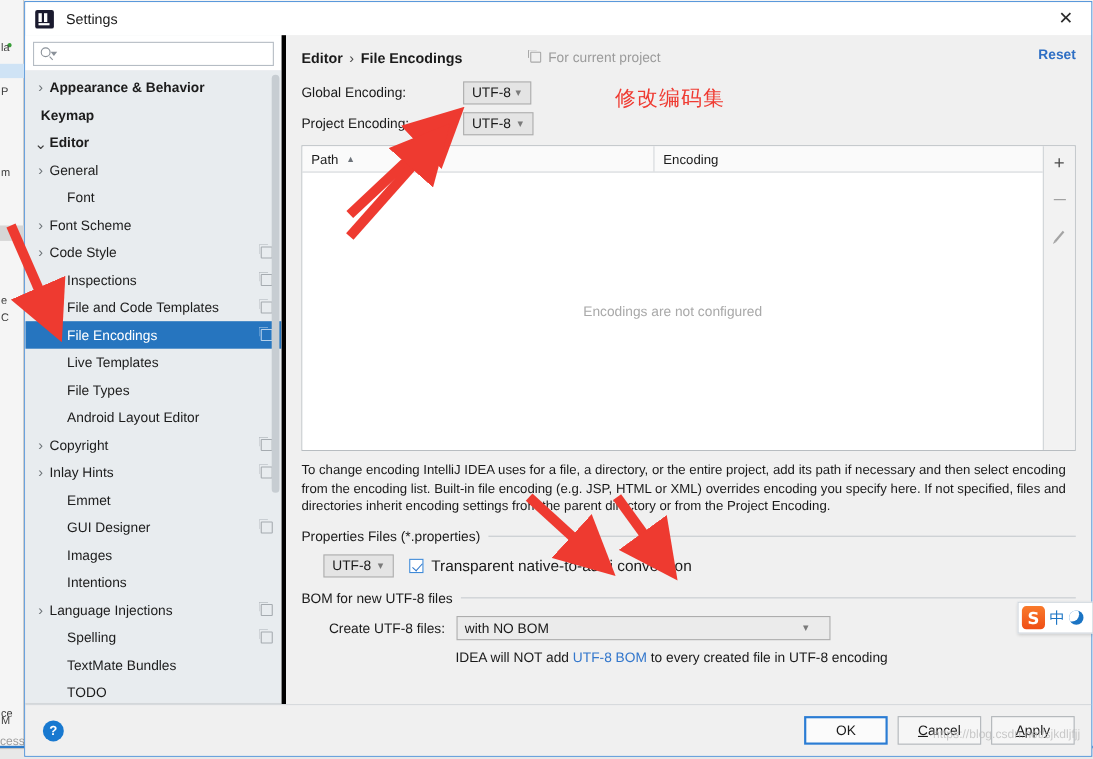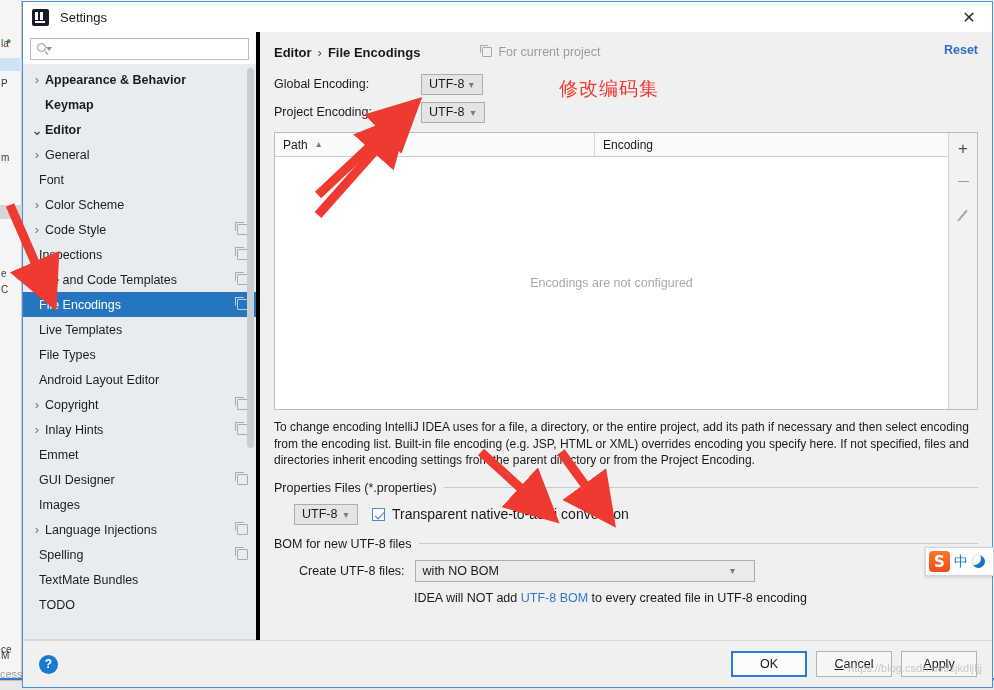--- a/index.html
+++ b/index.html
@@ -161,22 +161,22 @@
   }
   .tree-item.selected {
     background: #2675bf; color: #ffffff;
   }
   .tree-item.selected .copy-icon,
   .tree-item.selected .copy-icon::after { border-color: #cfe2f3; }
   .tree-item.lvl0 { padding-left: 6px; }
   .tree-item.lvl1 { padding-left: 22px; }
   .tree-item.lvl1 .arrow { margin-left: -16px; }
   .tree-item.lvl0 .arrow { margin-left: 0; }
-  .tree-item.lvl1.noarrow { padding-left: 16px; }
-  .tree-item.lvl0.noarrow { padding-left: 22px; }
+  .tree-item.lvl1.noarrow { padding-left: 38px; }
+  .tree-item.lvl0.noarrow { padding-left: 14px; }
 
   #tree-scrollbar {
     position: absolute; right: 2px; top: 4px;
     width: 7px; height: 380px; background: #c7cdd2; border-radius: 4px;
   }
   #sidebar-bottom-edge {
     height: 1px; background: #d3d7da;
   }
 
   
@@ -436,21 +436,21 @@
           </div>
           <div class="tree-item lvl1">
             <span class="arrow" style="font-size: 13px;">›</span>
             <span class="label">General</span>
           </div>
           <div class="tree-item lvl1 noarrow">
             <span class="label">Font</span>
           </div>
           <div class="tree-item lvl1">
             <span class="arrow" style="font-size: 13px;">›</span>
-            <span class="label">Color Scheme</span>
+            <span class="label">Font Scheme</span>
           </div>
           <div class="tree-item lvl1">
             <span class="arrow" style="font-size: 13px;">›</span>
             <span class="label">Code Style</span>
             <span class="copy-icon"></span>
           </div>
           <div class="tree-item lvl1 noarrow">
             <span class="label">Inspections</span>
             <span class="copy-icon"></span>
           </div>
@@ -483,20 +483,23 @@
           </div>
           <div class="tree-item lvl1 noarrow">
             <span class="label">Emmet</span>
           </div>
           <div class="tree-item lvl1 noarrow">
             <span class="label">GUI Designer</span>
             <span class="copy-icon"></span>
           </div>
           <div class="tree-item lvl1 noarrow">
             <span class="label">Images</span>
+          </div>
+          <div class="tree-item lvl1 noarrow">
+            <span class="label">Intentions</span>
           </div>
           <div class="tree-item lvl1">
             <span class="arrow" style="font-size: 13px;">›</span>
             <span class="label">Language Injections</span>
             <span class="copy-icon"></span>
           </div>
           <div class="tree-item lvl1 noarrow">
             <span class="label">Spelling</span>
             <span class="copy-icon"></span>
           </div>

